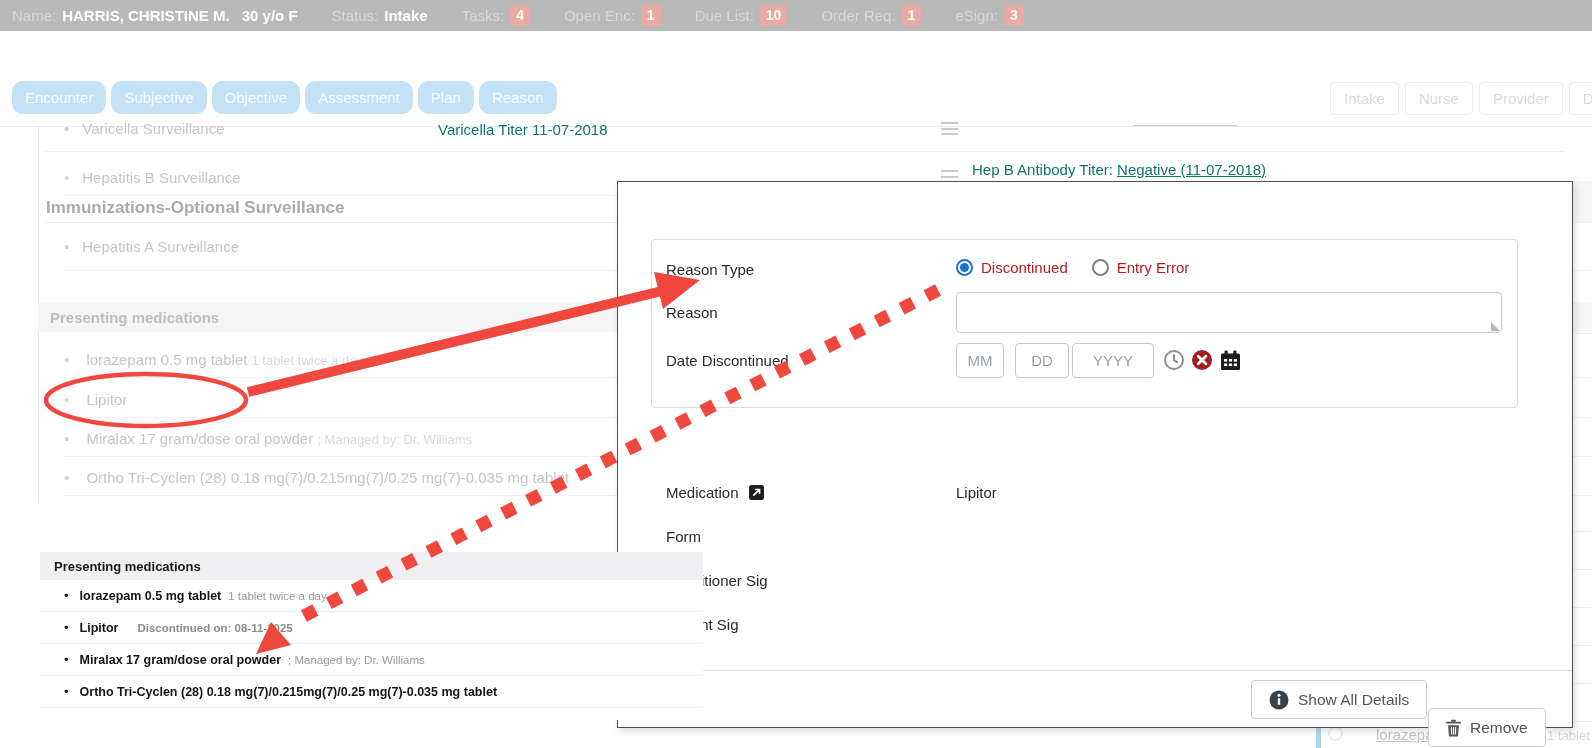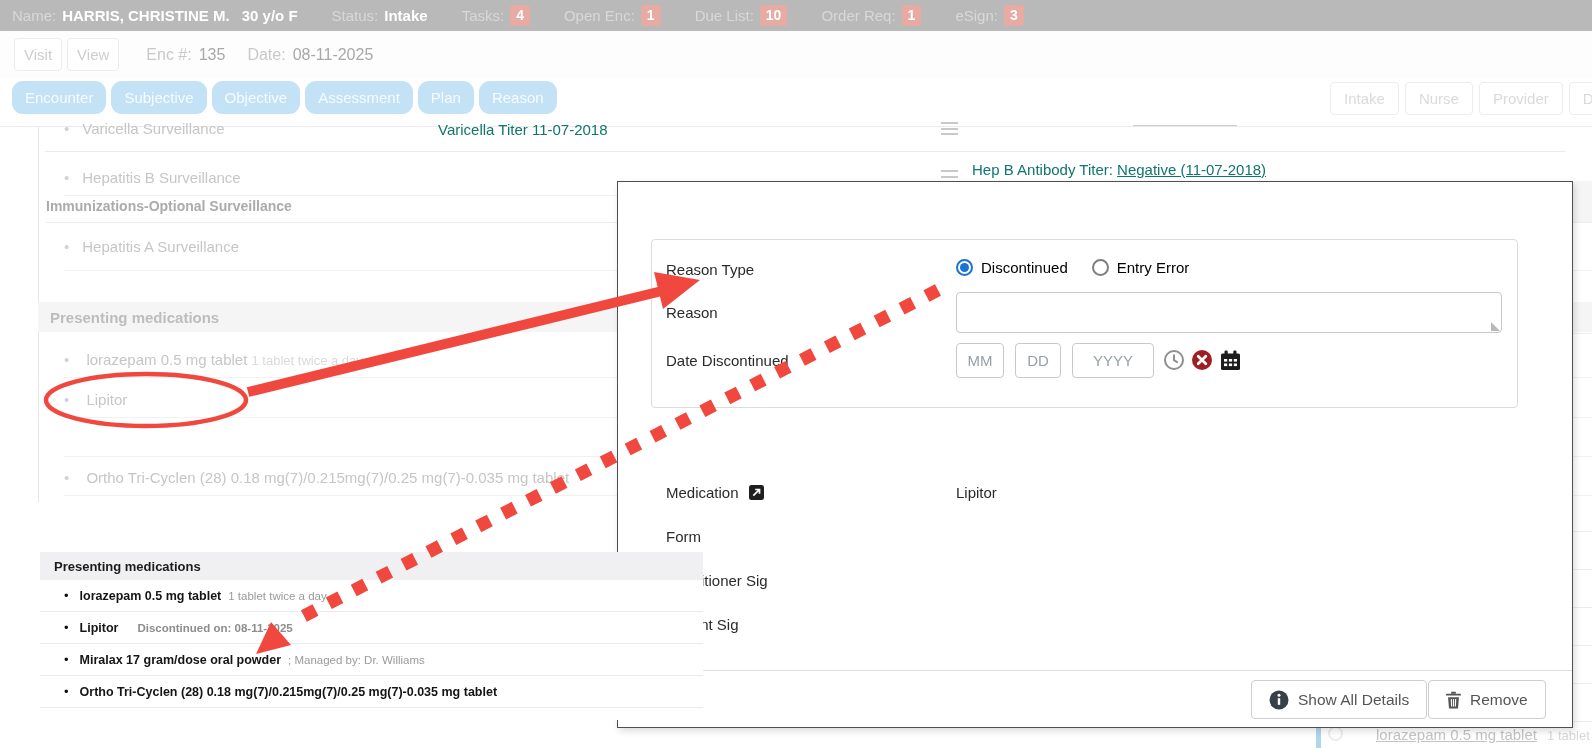--- a/index.html
+++ b/index.html
@@ -35,21 +35,21 @@
   .content-topline { position:absolute; top:126px; left:0; width:1592px; height:1px; background:#ebebeb; }
   .v-border { position:absolute; left:38px; top:127px; width:1px; height:375px; background:#e6e6e6; }
 
   
   .dim-bullet-row { position:absolute; font-size:15px; color:#c6c6c6; white-space:nowrap; }
   .dim-bullet-row::before { content:"•"; color:#d2d2d2; margin-right:13px; }
   .dim-text { position:absolute; font-size:15px; color:#0f766e; white-space:nowrap; }
   .dim-note { color:#dadada; font-size:13px; }
   .sep { position:absolute; height:1px; background:#ececec; }
   .sep-light { position:absolute; height:1px; background:#f1f1f1; }
-  .dim-h { position:absolute; font-size:14px; font-weight:bold; color:#ababab; white-space:nowrap; }
+  .dim-h { position:absolute; font-size:17px; font-weight:bold; color:#ababab; white-space:nowrap; }
   .section-bar { position:absolute; left:38px; width:1554px; height:30px; background:#f5f5f6;
     display:flex; align-items:center; padding-left:12px; font-size:15px; font-weight:bold; color:#bdbdbd; }
   .underline-frag { position:absolute; height:1px; background:#cccccc; }
   .ham { position:absolute; width:17px; height:13px; display:flex; flex-direction:column; justify-content:space-between; }
   .ham i { display:block; height:2px; background:#c9c9c9; }
   .dim-link { text-decoration:underline; }
 
   
   .rstrip-block { position:absolute; left:1302px; top:181px; width:290px; height:41px; background:#f5f5f6; }
   .rline { position:absolute; left:1302px; width:290px; height:1px; background:#ededee; }
@@ -73,21 +73,21 @@
   .modal-body { position:absolute; left:0; top:46px; width:954px; height:499px; }
   .reason-box { position:absolute; left:33px; top:11px; width:867px; height:169px;
     border:1px solid #dcdcdc; border-radius:4px; }
   .m-label { position:absolute; font-size:15px; color:#2b2b2b; white-space:nowrap; }
   .m-value { position:absolute; font-size:15px; color:#2b2b2b; white-space:nowrap; }
   .radio-row { position:absolute; left:338px; top:31px; display:flex; align-items:center; gap:8px; }
   .radio { width:17px; height:17px; border-radius:50%; display:inline-flex; align-items:center; justify-content:center; cursor:pointer; }
   .radio.sel { border:2px solid #1a73d4; }
   .radio.sel i { width:9px; height:9px; border-radius:50%; background:#1a73d4; }
   .radio.unsel { border:2px solid #7f7f7f; }
-  .radio-label { font-size:15px; color:#000000; margin-right:16px; }
+  .radio-label { font-size:15px; color:#b91c1c; margin-right:16px; }
   .reason-ta { position:absolute; left:338px; top:64px; width:546px; height:41px; border:1px solid #c9c9c9;
     border-radius:4px; resize:none; font-family:inherit; font-size:15px; padding:6px 8px; }
   .ta-corner { position:absolute; left:873px; top:94px; width:0; height:0;
     border-left:9px solid transparent; border-bottom:9px solid #b9b9b9; transform:rotate(90deg); }
   .date-input { position:absolute; top:115px; height:35px; border:1px solid #c9c9c9; border-radius:4px;
     text-align:center; font-size:15px; color:#333; font-family:inherit; }
   .date-input::placeholder { color:#98a0a6; }
   .icon-btn { position:absolute; top:120px; width:24px; height:24px; display:flex; align-items:center;
     justify-content:center; cursor:pointer; background:none; border:none; padding:0; }
   .foot-line { position:absolute; left:0; top:442px; width:954px; height:1px; background:#dedede; }
@@ -135,28 +135,20 @@
     <span class="ph-group">
       <span class="ph-label">Order Req:</span>
       <span class="badge">1</span>
     </span>
     <span class="ph-group">
       <span class="ph-label">eSign:</span>
       <span class="badge">3</span>
     </span>
   </div>
 
-  <div class="enc-bar">
-    <button class="btn-ghost">Visit</button>
-    <button class="btn-ghost">View</button>
-    <span class="enc-label">Enc #:</span>
-    <span class="enc-value">135</span>
-    <span class="enc-label">Date:</span>
-    <span class="enc-value">08-11-2025</span>
-  </div>
 
   <div class="tab-bar">
     <button class="tab">Encounter</button>
     <button class="tab">Subjective</button>
     <button class="tab">Objective</button>
     <button class="tab">Assessment</button>
     <button class="tab">Plan</button>
     <button class="tab">Reason</button>
   </div>
   <div class="role-bar">
@@ -202,20 +194,24 @@
   </div>
   <div class="dim-bullet-row" style="left:64px; top:351px;">
     <span>lorazepam 0.5 mg tablet</span>
     <span class="dim-note">1 tablet twice a day</span>
   </div>
   <div class="sep-light" style="left:64px; top:377px; width:1528px;"></div>
   <div class="dim-bullet-row" style="left:64px; top:391px;">
     <span>Lipitor</span>
   </div>
   <div class="sep-light" style="left:64px; top:417px; width:1528px;"></div>
+  <div class="dim-bullet-row" style="left:64px; top:430px;">
+    <span>Miralax 17 gram/dose oral powder</span>
+    <span class="dim-note">; Managed by: Dr. Williams</span>
+  </div>
   <div class="sep-light" style="left:64px; top:456px; width:1528px;"></div>
   <div class="dim-bullet-row" style="left:64px; top:469px;">
     <span>Ortho Tri-Cyclen (28) 0.18 mg(7)/0.215mg(7)/0.25 mg(7)-0.035 mg tablet</span>
   </div>
   <div class="sep-light" style="left:64px; top:495px; width:1528px;"></div>
 
   <div class="rstrip-block"></div>
   <div class="rline" style="top:333px;"></div>
   <div class="rline" style="top:531px;"></div>
   <div class="rline" style="top:569px;"></div>
@@ -244,21 +240,21 @@
         <span class="radio unsel"></span>
         <span class="radio-label">Entry Error</span>
       </div>
 
       <span class="m-label" style="left:48px; top:76px;">Reason</span>
       <textarea class="reason-ta" aria-label="Reason" style=""></textarea>
       <span class="ta-corner"></span>
 
       <span class="m-label" style="left:48px; top:124px;">Date Discontinued</span>
       <input class="date-input" style="left: 338px; width: 48px;" placeholder="MM">
-      <input class="date-input" style="left: 397px; width: 46px;" placeholder="DD">
+      <input class="date-input" style="left: 397px; width: 54px;" placeholder="DD">
       <input class="date-input" style="left: 454px; width: 82px;" placeholder="YYYY">
       <button class="icon-btn" style="left:544px;">
         <svg width="22" height="22" viewBox="0 0 22 22">
             <circle cx="11" cy="11" r="9" fill="none" stroke="#8f8f8f" stroke-width="2"></circle>
             <path d="M11 6.2v5l3.2 1.9" stroke="#8f8f8f" stroke-width="2" fill="none" stroke-linecap="round"></path>
           </svg>
       </button>
       <button class="icon-btn" style="left:572px;">
         <svg width="22" height="22" viewBox="0 0 22 22">
             <circle cx="11" cy="11" r="10" fill="#9e1f23"></circle>
@@ -296,21 +292,21 @@
 
       <div class="foot-line"></div>
       <button class="foot-btn" style="left:633px;">
         <svg width="20" height="20" viewBox="0 0 20 20">
             <circle cx="10" cy="10" r="9.5" fill="#39404a"></circle>
             <rect x="8.8" y="8.2" width="2.4" height="6.6" fill="#fff"></rect>
             <circle cx="10" cy="5.2" r="1.5" fill="#fff"></circle>
           </svg>
         <span>Show All Details</span>
       </button>
-      <button class="foot-btn" style="left:810px;">
+      <button class="foot-btn" style="left:810px;margin-top:28px;">
         <svg width="15" height="18" viewBox="0 0 16 18">
             <rect x="0" y="2.4" width="16" height="1.9" rx="0.5" fill="#565656"></rect>
             <rect x="5.4" y="0.3" width="5.2" height="1.9" rx="0.5" fill="#565656"></rect>
             <path d="M2.2 6h11.6l-1 12H3.2z" fill="#565656"></path>
             <g stroke="#fff" stroke-width="1.2">
               <line x1="5.7" y1="8" x2="6" y2="16"></line>
               <line x1="8" y1="8" x2="8" y2="16"></line>
               <line x1="10.3" y1="8" x2="10" y2="16"></line>
             </g>
           </svg>

